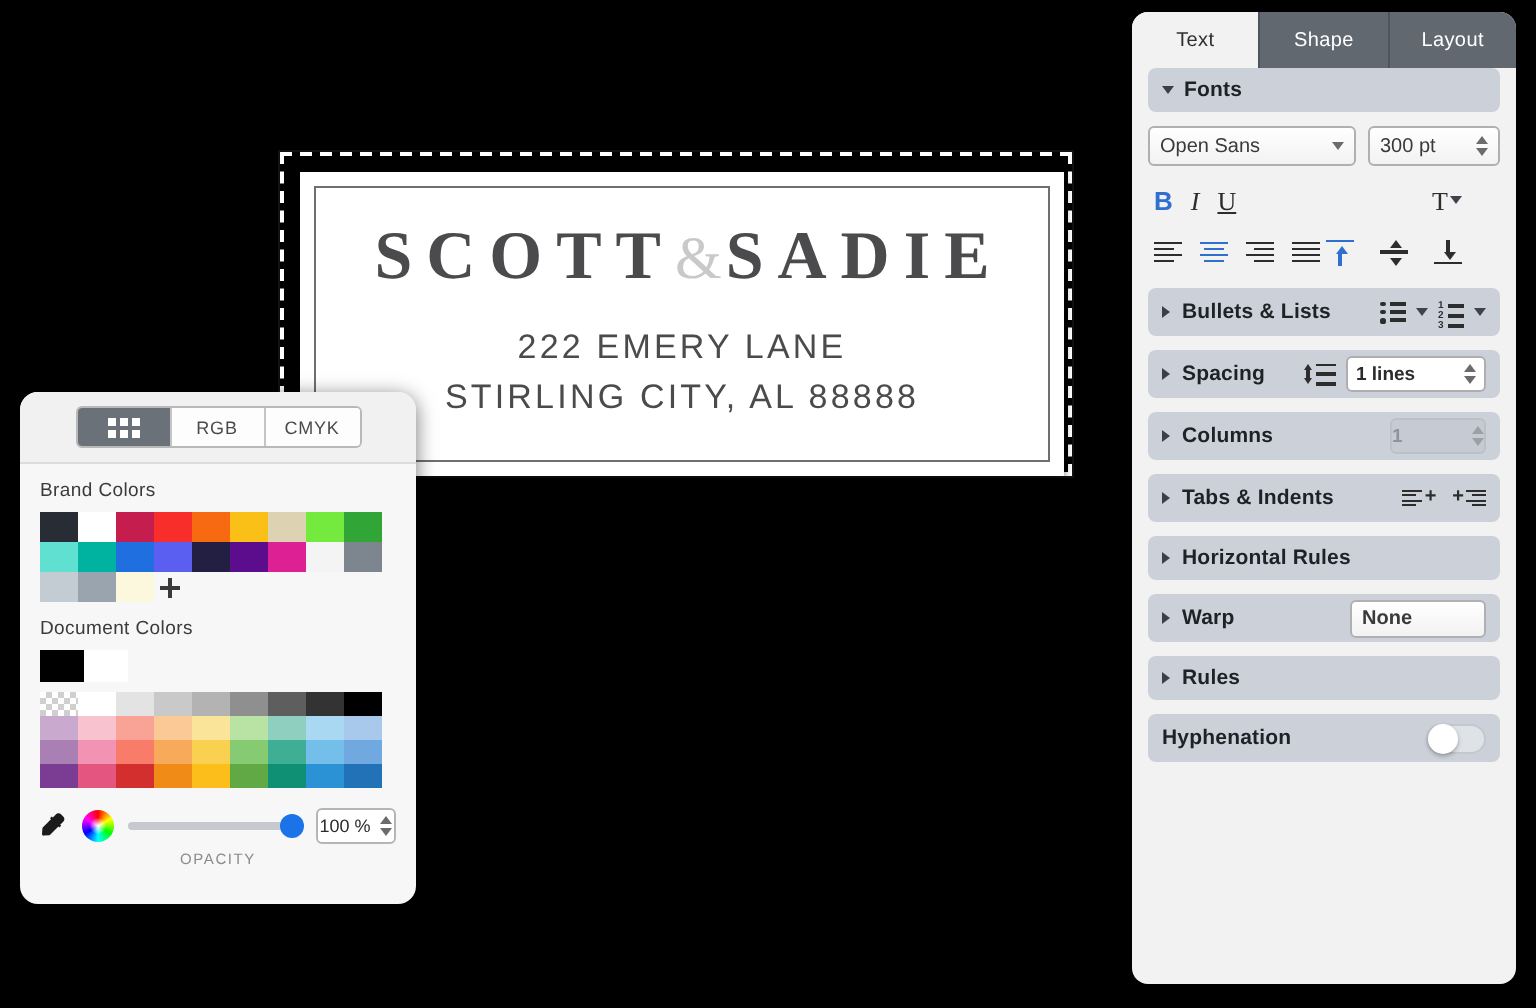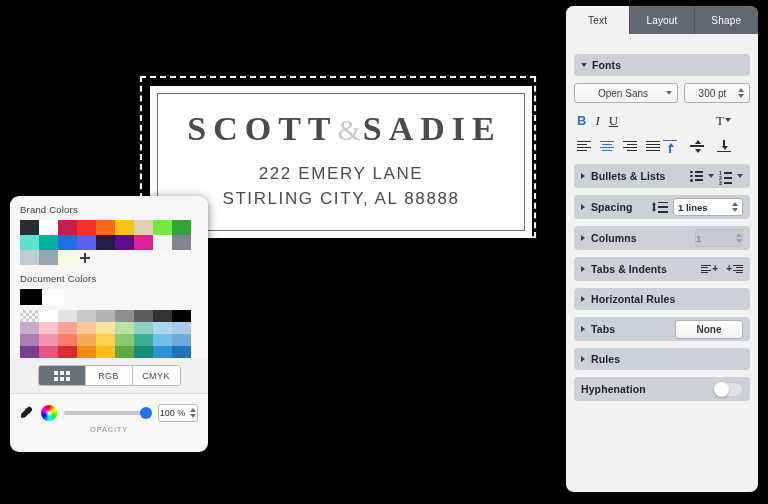--- a/index.html
+++ b/index.html
@@ -154,21 +154,21 @@
   }
   #tabs { display:flex; height: 28px; justify-content: space-between; }
   .tab {
     flex:1; display:flex; align-items:center; justify-content:center;
     font-size: 10px; color: #ffffff; background: #62686f;
     border-right: 1px solid #4e545b; letter-spacing:.2px;
   }
   .tab:last-child { border-right: none; }
   .tab.active { background:#f2f2f2; color:#2f2f2f; }
 
-  #panel-body { padding: 20px 8px 8px 8px; text-align: center; }
+  #panel-body { padding: 0 8px 8px 8px; }
 
   .sect {
     background: #ccd1d9; border-radius: 4px;
     height: 22px; display:flex; align-items:center;
     padding: 0 7px; margin-bottom: 7px;
     font-size: 10.5px; font-weight: 700; color:#1d2227;
   }
   .sect.tall { height:24px; }
   .tri {
     width:0;height:0;border-left:4px solid #394049;
@@ -287,20 +287,37 @@
     <div id="card-inner">
       <div id="card-title">
         <span>SCOTT</span><span class="amp">&amp;</span><span>SADIE</span>
       </div>
       <div id="card-addr1">222 EMERY LANE</div>
       <div id="card-addr2">STIRLING CITY, AL 88888</div>
     </div>
   </div>
 
   <div id="color-panel">
+    <div id="cp-head">
+      <div id="cp-segmented">
+        <div class="seg active">
+          <span class="grid-ico">
+              <i></i>
+              <i></i>
+              <i></i>
+              <i></i>
+              <i></i>
+              <i></i>
+            </span>
+        </div>
+        <div class="seg">RGB</div>
+        <div class="seg">CMYK</div>
+      </div>
+    </div>
+
     <div id="cp-body">
       <div class="cp-label">Brand Colors</div>
       <div class="brand-grid" id="brand-grid">
           <div class="sw-row">
             <div class="sw" style="background: rgb(39, 44, 53);"></div>
             <div class="sw" style="background: rgb(255, 255, 255);"></div>
             <div class="sw" style="background: rgb(196, 29, 78);"></div>
             <div class="sw" style="background: rgb(247, 46, 42);"></div>
             <div class="sw" style="background: rgb(247, 106, 18);"></div>
             <div class="sw" style="background: rgb(251, 192, 24);"></div>
@@ -378,37 +395,20 @@
             <div class="pal" style="background: rgb(239, 139, 22);"></div>
             <div class="pal" style="background: rgb(251, 190, 27);"></div>
             <div class="pal" style="background: rgb(97, 169, 68);"></div>
             <div class="pal" style="background: rgb(15, 143, 115);"></div>
             <div class="pal" style="background: rgb(44, 146, 214);"></div>
             <div class="pal" style="background: rgb(34, 114, 184);"></div>
           </div>
         </div>
     </div>
 
-    <div id="cp-head">
-      <div id="cp-segmented">
-        <div class="seg active">
-          <span class="grid-ico">
-              <i></i>
-              <i></i>
-              <i></i>
-              <i></i>
-              <i></i>
-              <i></i>
-            </span>
-        </div>
-        <div class="seg">RGB</div>
-        <div class="seg">CMYK</div>
-      </div>
-    </div>
-
     <div id="opacity-row">
       <svg width="14" height="14" viewBox="0 0 14 14">
         <path d="M10.6 1.2c-.8-.8-2-.8-2.7 0L6.4 2.7l-.5-.5-.9.9.5.5-4 4c-.2.2-.3.4-.3.6L1 10.9c-.1.5.4 1 .9.9l2.7-.2c.2 0 .4-.1.6-.3l4-4 .5.5.9-.9-.5-.5 1.5-1.5c.8-.8.8-2 0-2.7z" fill="#1b1b1b"></path>
       </svg>
       <div id="wheel"></div>
       <div id="slider-track">
         <div id="slider-knob"></div>
       </div>
       <div id="opacity-field">
         <span>100 %</span>
@@ -417,22 +417,22 @@
             <i class="dn"></i>
           </span>
       </div>
     </div>
     <div id="opacity-caption">OPACITY</div>
   </div>
 
   <div id="text-panel">
     <div id="tabs">
       <div class="tab active">Text</div>
+      <div class="tab">Shape</div>
       <div class="tab">Layout</div>
-      <div class="tab">Shape</div>
     </div>
 
     <div id="panel-body">
 
       <div class="sect">
         <span class="tri open"></span>
         <span class="lbl">Fonts</span>
       </div>
 
       <div class="ctrl-row">
@@ -619,21 +619,21 @@
         </span>
       </div>
 
       <div class="sect">
         <span class="tri"></span>
         <span class="lbl">Horizontal Rules</span>
       </div>
 
       <div class="sect tall">
         <span class="tri"></span>
-        <span class="lbl">Tabs</span>
+        <span class="lbl">Warp</span>
         <span class="right">
           <span id="warp-select">
             <span class="cap">None</span>
             <span class="dn"></span>
           </span>
         </span>
       </div>
 
       <div class="sect">
         <span class="tri"></span>

